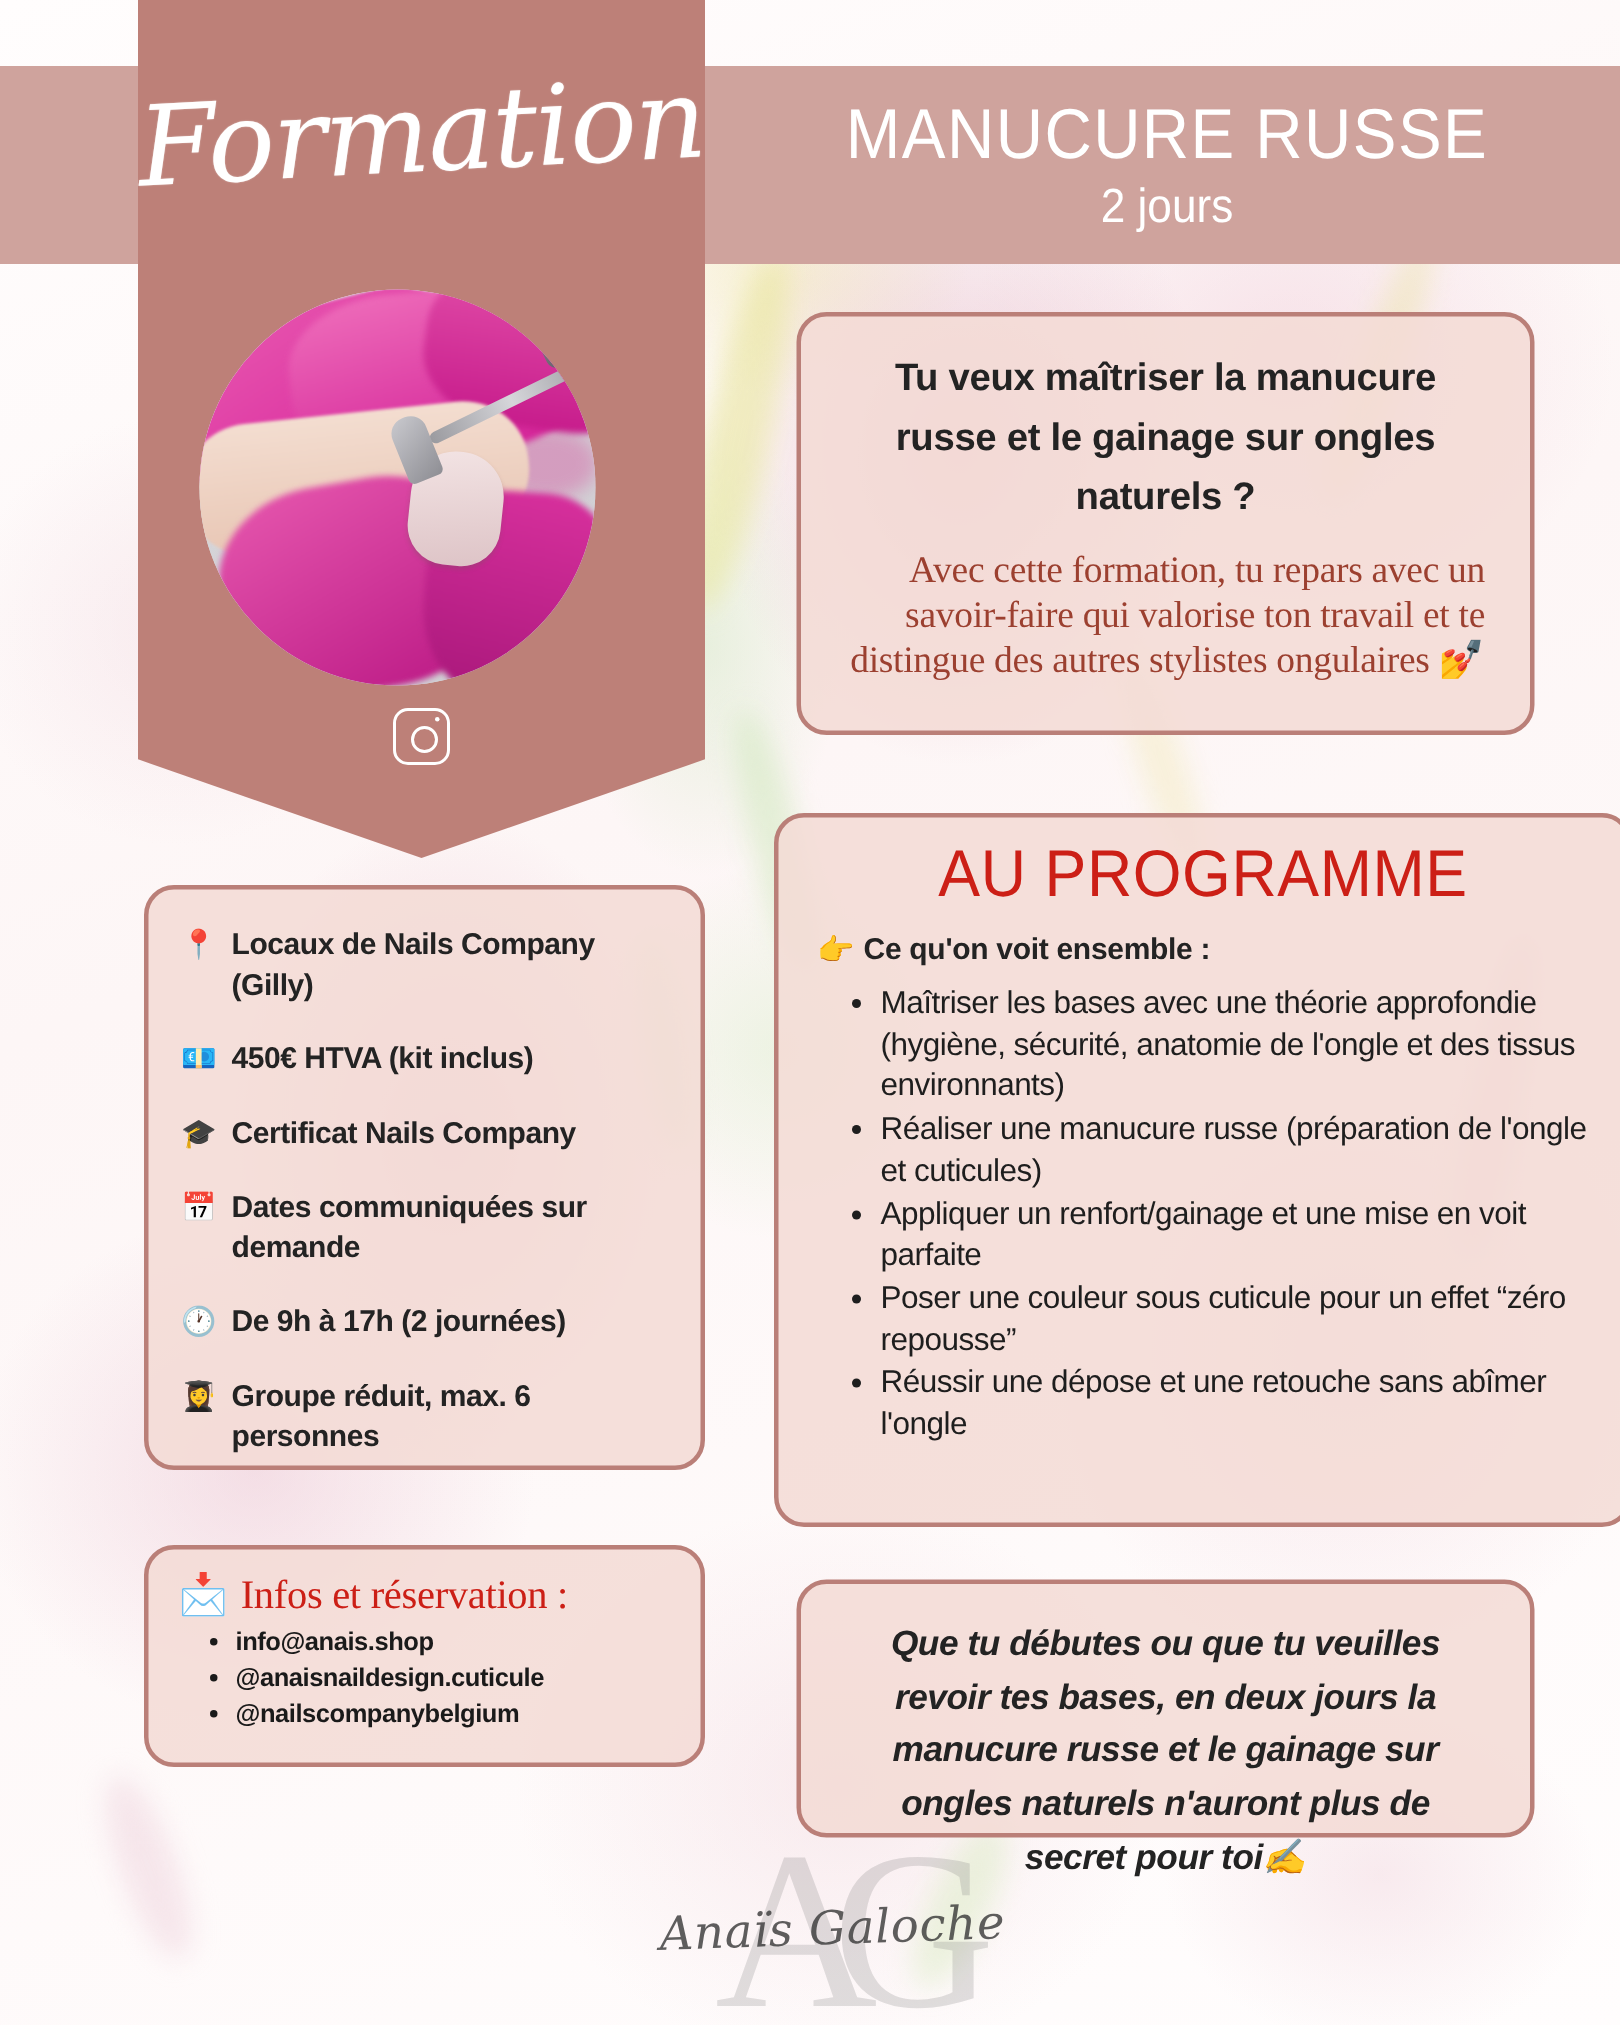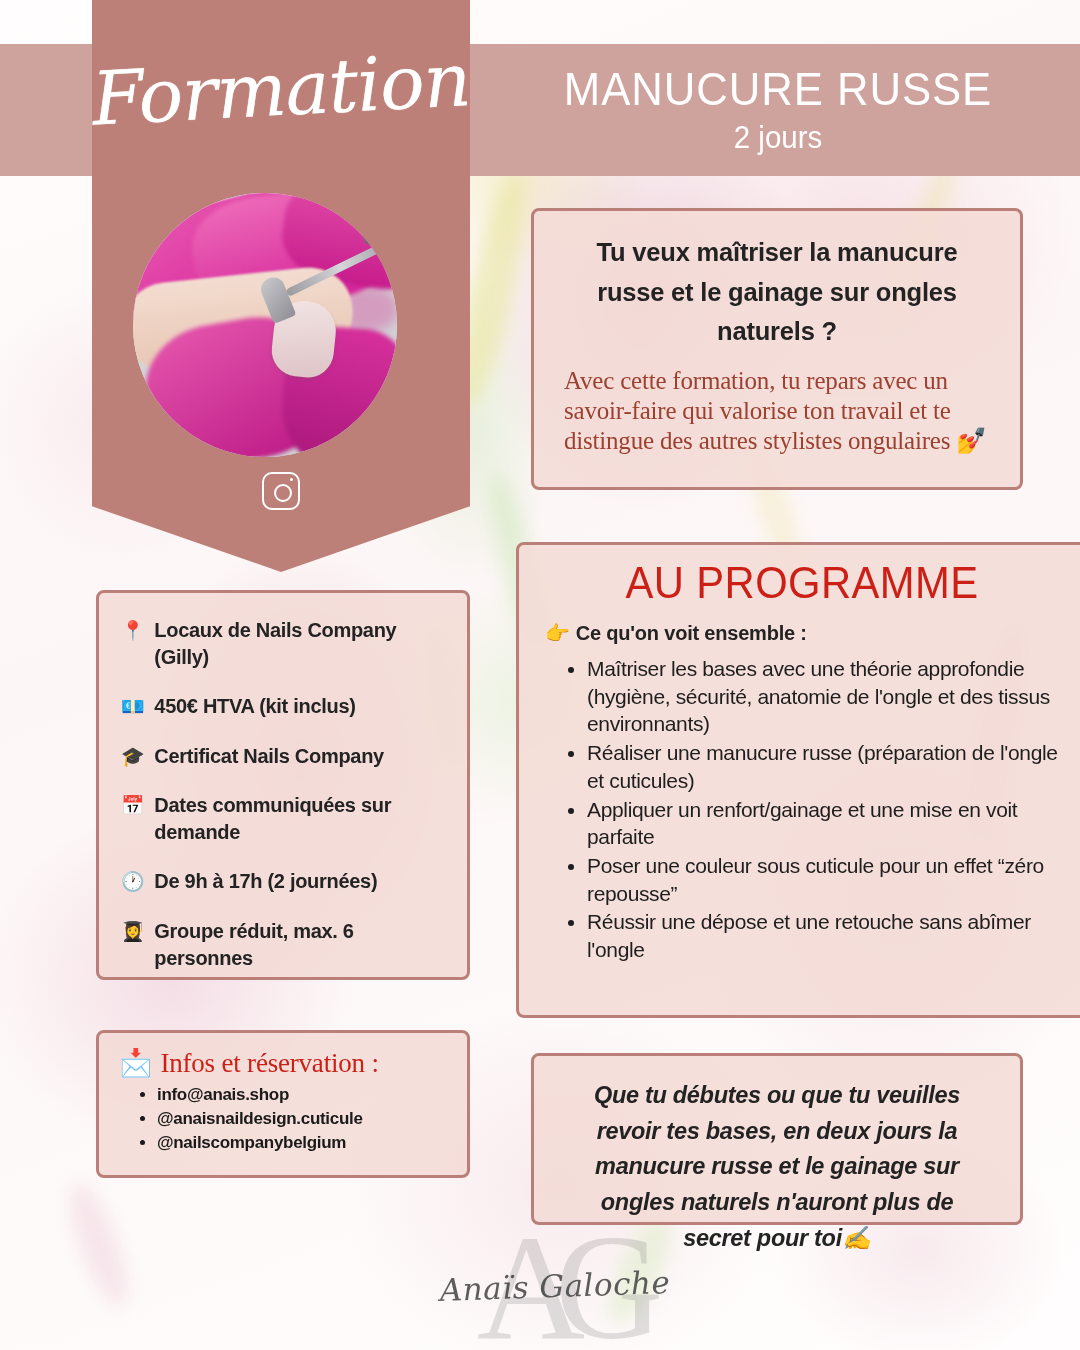--- a/index.html
+++ b/index.html
@@ -250,42 +250,42 @@
     font-size: 32px;
     font-weight: 400;
     transform: scaleX(0.92);
   }
 
   
   .card {
     position: absolute;
     background: rgba(243,219,213,0.86);
     border: 3px solid #ba7f78;
-    border-radius: 8px;
+    border-radius: 20px;
     box-sizing: border-box;
   }
 
   
   .card-hook { left: 531px; top: 208px; width: 492px; height: 282px; padding: 22px 30px; }
   .hook-q {
     color: #232323;
     font-size: 25.5px;
     font-weight: 700;
     line-height: 1.55;
     text-align: center;
     letter-spacing: -0.2px;
   }
   .hook-a {
     margin-top: 14px;
     color: #9c4030;
     font-family: "Liberation Serif", "DejaVu Serif", serif;
     font-size: 25px;
     font-weight: 400;
     line-height: 1.2;
-    text-align: left;
+    text-align: right;
     letter-spacing: -0.2px;
   }
 
   
   .card-prog { left: 516px; top: 542px; width: 572px; height: 476px; padding: 16px 26px 16px 26px; }
   .prog-title {
     color: #cc1f16;
     font-family: "Liberation Sans Narrow", "Liberation Sans", sans-serif;
     font-size: 44px;
     font-weight: 400;

